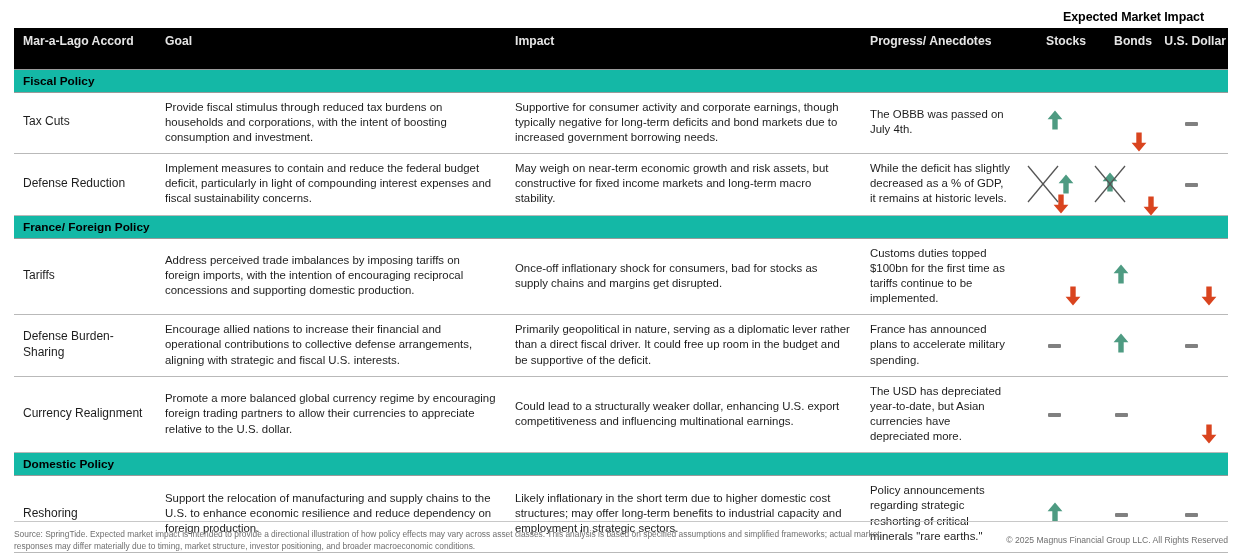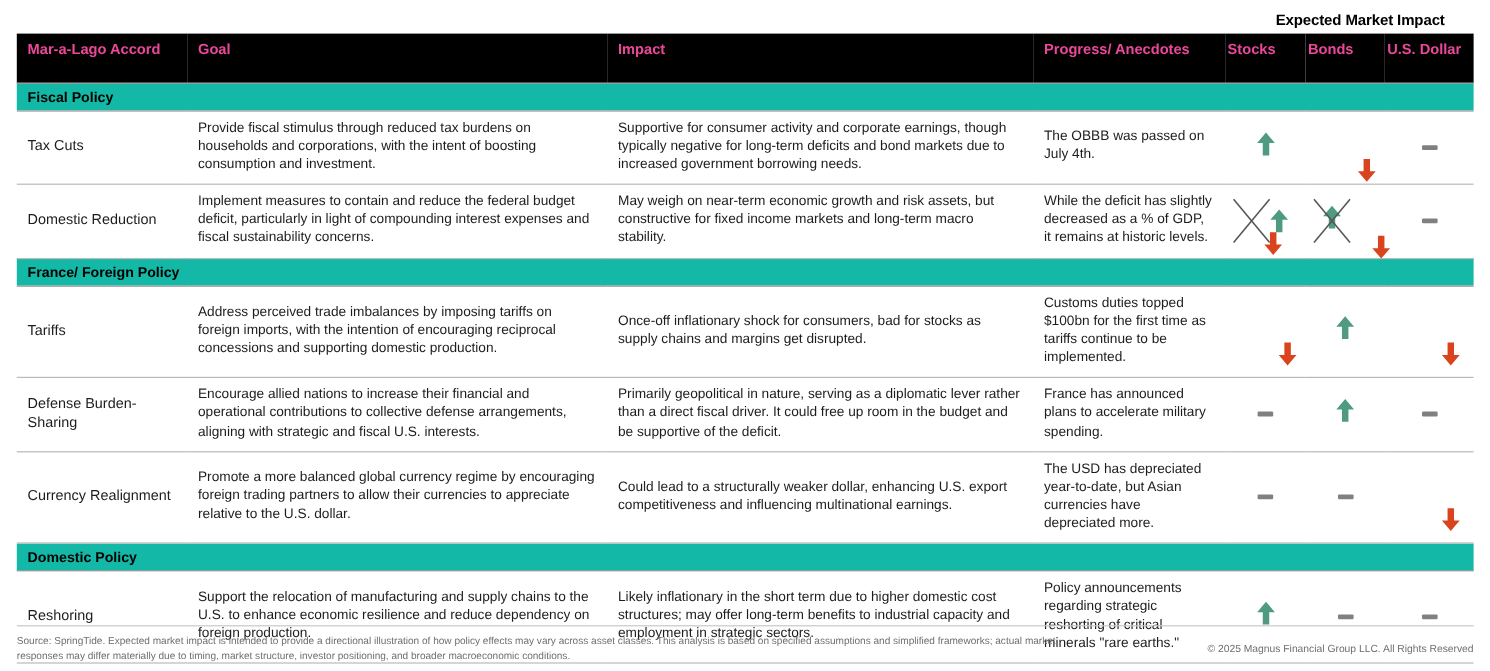--- a/index.html
+++ b/index.html
@@ -42,30 +42,30 @@
   col.c-accord  { width: 142px; }
   col.c-goal    { width: 350px; }
   col.c-impact  { width: 355px; }
   col.c-prog    { width: 160px; }
   col.c-stocks  { width: 67px; }
   col.c-bonds   { width: 66px; }
   col.c-usd     { width: 74px; }
 
   thead th {
     background: #000000;
-    color: #ec4899;
+    color: #e5e5e5;
     font-size: 12.2px;
     font-weight: bold;
     text-align: left;
     padding: 7px 9px 20px 9px;
     vertical-align: middle;
     height: 30px;
     line-height: 1.12;
   }
-  thead th.ctr { text-align: left; padding-left: 2px; padding-right: 2px; }
+  thead th.ctr { text-align: right; padding-left: 2px; padding-right: 2px; }
 
   tr.section td {
     background: #14b8a6;
     font-weight: bold;
     font-size: 11.8px;
     color: #000;
     padding: 4px 9px 4px 9px;
     border-top: 1px solid #9a9a9a;
     border-bottom: 1px solid #9a9a9a;
     height: 20px;
@@ -179,21 +179,21 @@
                 <svg width="18" height="22" viewBox="0 0 18 22" transform="rotate(180 9 11)">
                   <path d="M9 1.5 L16.4 10.2 L11.7 10.2 L11.7 20.5 L6.3 20.5 L6.3 10.2 L1.6 10.2 Z" fill="#d9441f"></path>
                 </svg>
               </span>
             </span></td>
           <td class="arrowcell"><span class="arrows">
               <span class="neutral"></span>
             </span></td>
         </tr>
         <tr class="data">
-          <td class="accord">Domestic Reduction</td>
+          <td class="accord">Defense Reduction</td>
           <td>Implement measures to contain and reduce the federal budget deficit, particularly in light of compounding interest expenses and fiscal sustainability concerns.</td>
           <td>May weigh on near-term economic growth and risk assets, but constructive for fixed income markets and long-term macro stability.</td>
           <td>While the deficit has slightly decreased as a % of GDP, it remains at historic levels.</td>
           <td class="arrowcell"><span class="arrows">
               <span class="crossed"><svg width="18" height="22" viewBox="0 0 18 22" transform="rotate(180 9 11)">
                   <path d="M9 1.5 L16.4 10.2 L11.7 10.2 L11.7 20.5 L6.3 20.5 L6.3 10.2 L1.6 10.2 Z" fill="#d9441f"></path>
                 </svg><svg class="xmark" viewBox="0 0 34 40" preserveAspectRatio="none">
                   <line x1="2" y1="2" x2="32" y2="38" stroke="#555" stroke-width="1.3"></line>
                   <line x1="32" y1="2" x2="2" y2="38" stroke="#555" stroke-width="1.3"></line>
                 </svg></span>

